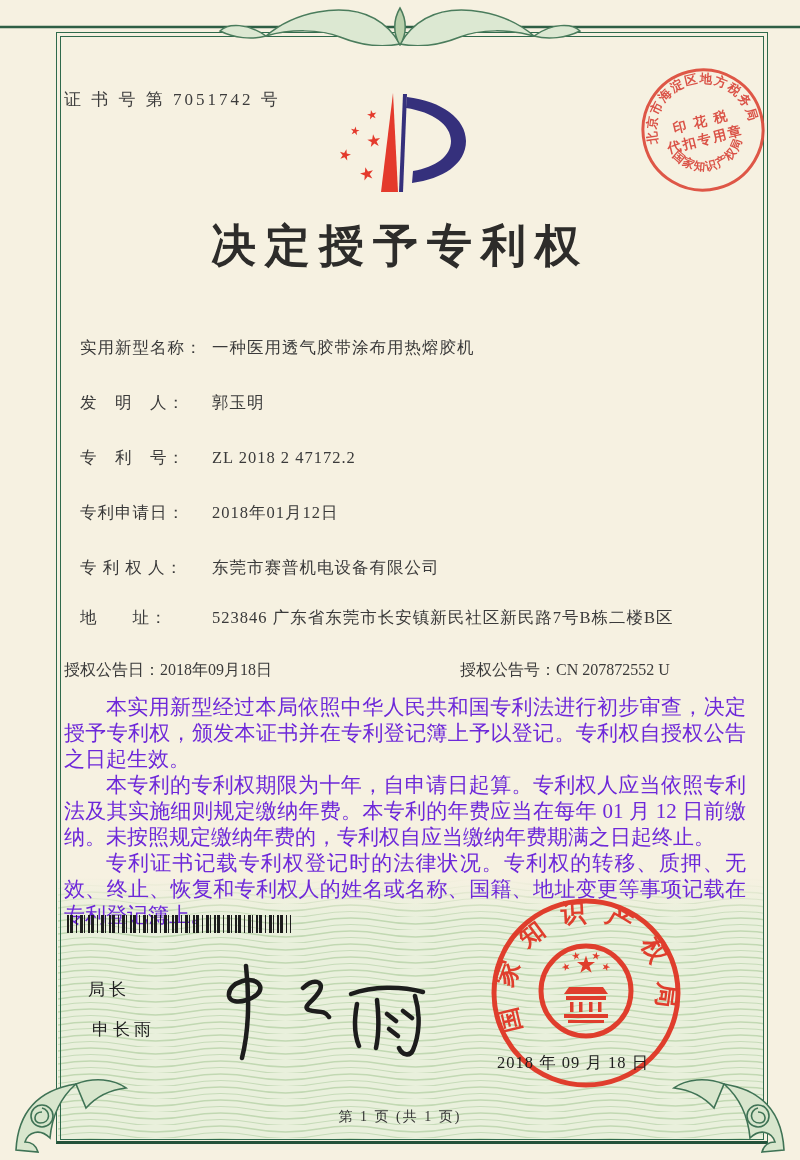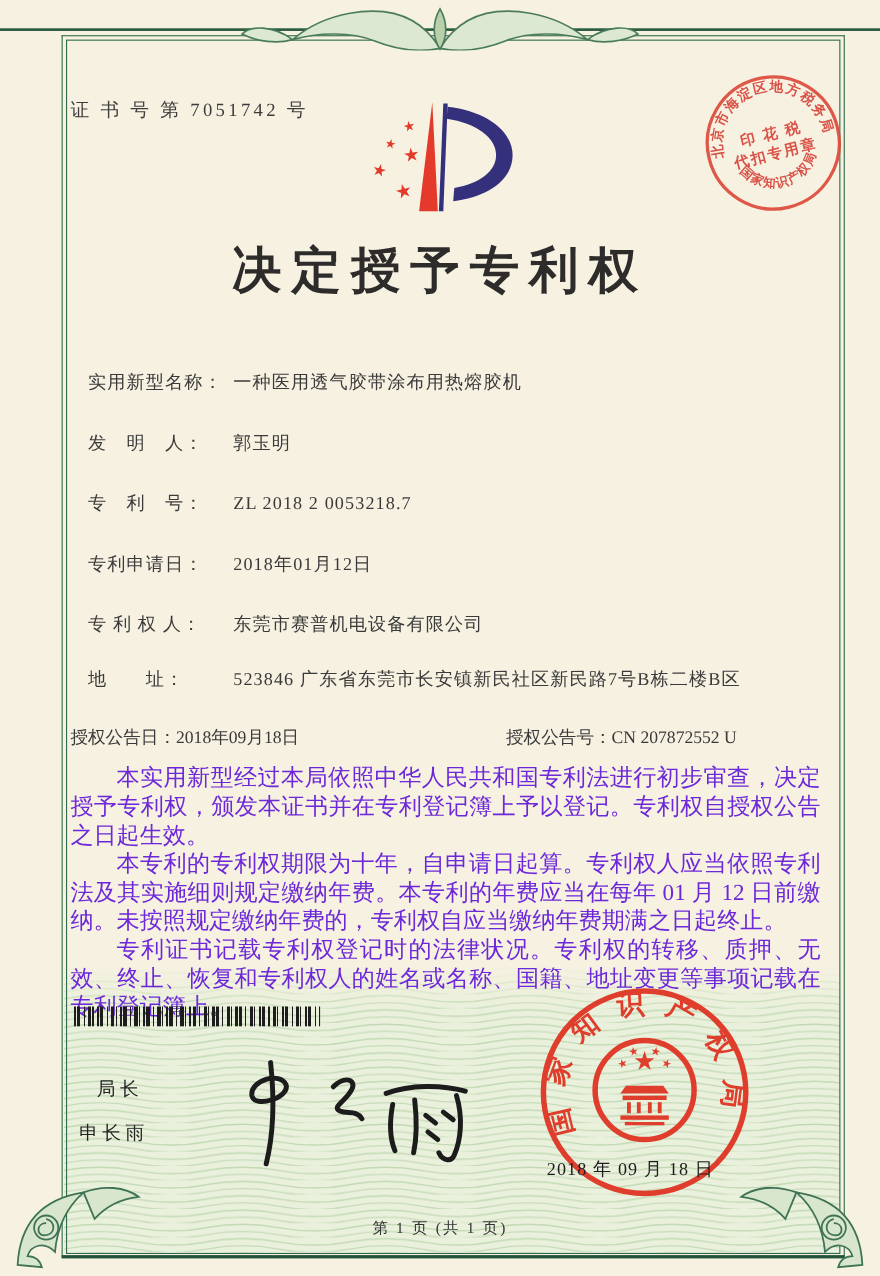--- a/index.html
+++ b/index.html
@@ -43,21 +43,21 @@
   
   .barcode{left:67px;top:915px;width:224px;height:18px;z-index:2;
     background:repeating-linear-gradient(90deg,
       #1d1d1d 0 2px,transparent 2px 3px,
       #1d1d1d 3px 6px,transparent 6px 9px,
       #1d1d1d 9px 10px,transparent 10px 13px,
       #1d1d1d 13px 16px,transparent 16px 17px,
       #1d1d1d 17px 18px,transparent 18px 21px);}
   
   .signer-title{left:88px;top:978px;font-size:17px;letter-spacing:4px;color:#222;z-index:3;}
-  .signer-name{left:72px;top:1018px;font-size:17px;letter-spacing:4px;color:#222;z-index:3;}
+  .signer-name{left:92px;top:1018px;font-size:17px;letter-spacing:4px;color:#222;z-index:3;}
   .signature{left:205px;top:960px;z-index:3;}
   
   .tax-stamp{left:618px;top:45px;transform:rotate(-14deg);z-index:3;opacity:.92;}
   .office-seal{left:486px;top:893px;z-index:3;opacity:.95;}
   .seal-date{left:497px;top:1052px;font-size:16.5px;letter-spacing:1px;color:#1e1e1e;z-index:4;white-space:nowrap;}
   
   .footer{left:0;top:1108px;width:100%;text-align:center;font-size:14px;letter-spacing:2px;color:#333;z-index:2;}
   
   .logo{left:330px;top:85px;z-index:2;}
   .top-ornament{left:0;top:0;z-index:2;}
@@ -156,21 +156,21 @@
   <div class="frow" style="top:0">
     <span class="flabel">实用新型名称：</span>
     <span class="fvalue">一种医用透气胶带涂布用热熔胶机</span>
   </div>
   <div class="frow" style="top:55px">
     <span class="flabel">发　明　人：</span>
     <span class="fvalue">郭玉明</span>
   </div>
   <div class="frow" style="top:110px">
     <span class="flabel">专　利　号：</span>
-    <span class="fvalue">ZL 2018 2 0053218.7</span>
+    <span class="fvalue">ZL 2018 2 47172.2</span>
   </div>
   <div class="frow" style="top:165px">
     <span class="flabel">专利申请日：</span>
     <span class="fvalue">2018年01月12日</span>
   </div>
   <div class="frow" style="top:220px">
     <span class="flabel">专 利 权 人：</span>
     <span class="fvalue">东莞市赛普机电设备有限公司</span>
   </div>
   <div class="frow" style="top:270px">

